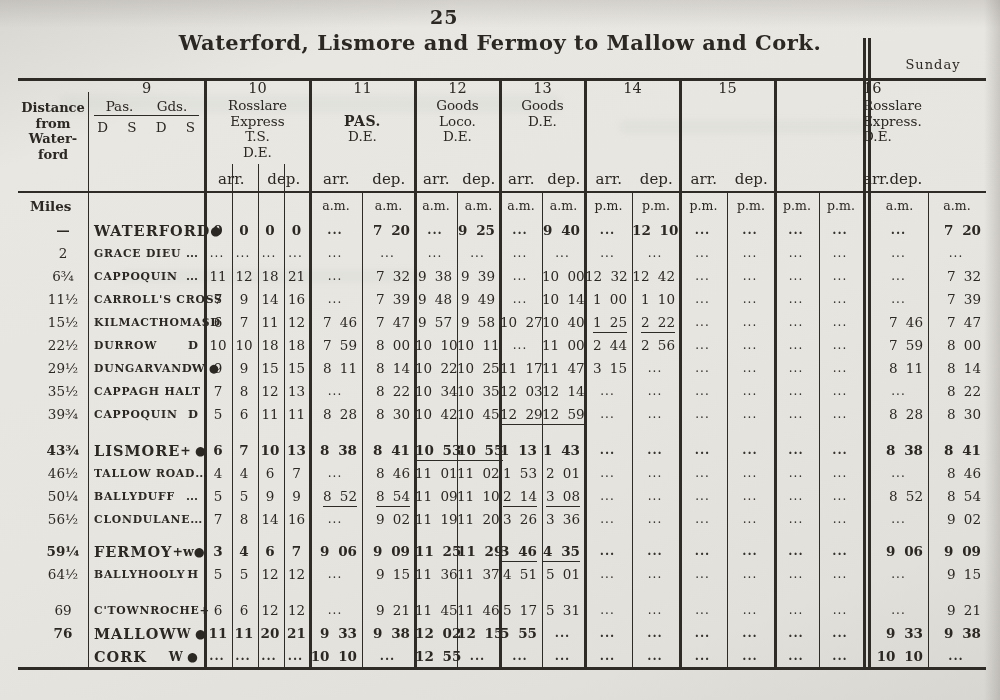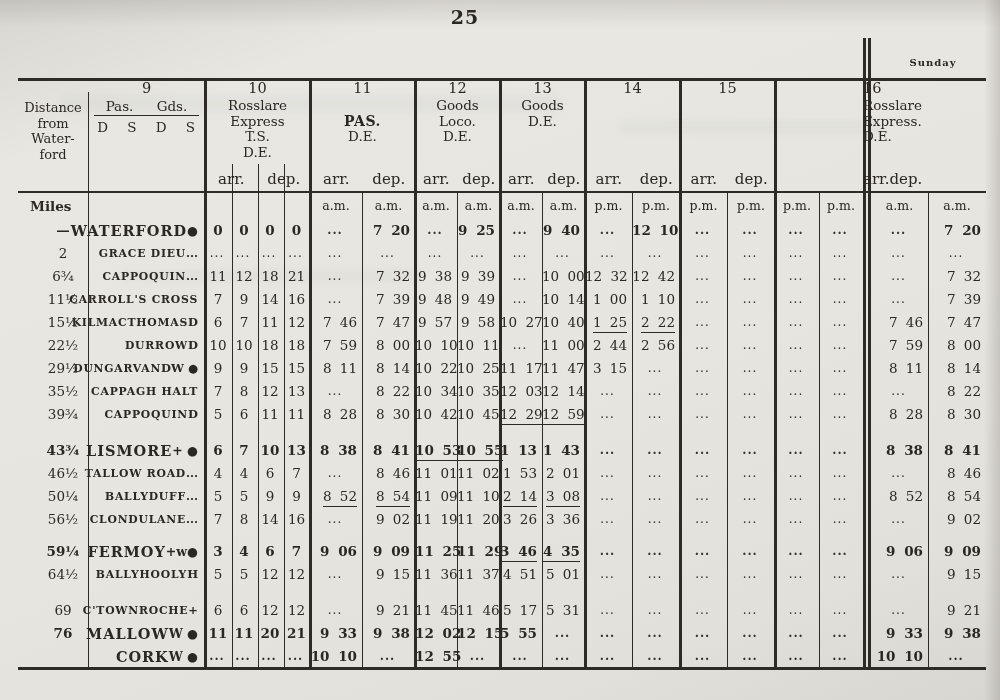--- a/index.html
+++ b/index.html
@@ -6,36 +6,36 @@
   html,body { margin:0; padding:0; width:1000px; height:700px; overflow:hidden;
     font-family:"DejaVu Serif", serif; }
   .page { position:relative; width:1000px; height:700px; color:#2b2723;
     background: linear-gradient(160deg,#d8d6d1 0%, #e9e7e2 16%, #e7e5e0 55%, #e2e0db 84%, #d8d6d1 100%); }
   .crease-top { position:absolute; top:0; left:0; width:100%; height:28px;
     background:linear-gradient(to bottom, rgba(110,105,98,0.18), transparent); }
   .edge-right { position:absolute; top:0; right:0; width:16px; height:100%;
     background:linear-gradient(to right, transparent, rgba(95,90,84,0.22)); }
   .ghost { position:absolute; background:rgba(105,130,140,0.05); filter:blur(3px); border-radius:4px; }
 
-  .pageno { position:absolute; top:6px; left:430px; width:70px; text-align:center;
+  .pageno { position:absolute; top:6px; left:430px; width:70px; text-align:left;
     font-size:19px; font-weight:700; letter-spacing:1px; }
   .title { position:absolute; top:30px; left:0; width:1000px; text-align:center;
     font-size:21px; font-weight:700; letter-spacing:0.5px; }
   .weekdays { position:absolute; top:57px; left:420px; width:360px; text-align:center;
     font-size:15px; font-weight:700; letter-spacing:1.5px; }
   .sunday { position:absolute; top:57px; left:878px; width:110px; text-align:center;
-    font-size:10px; letter-spacing:1px;font-weight:bold; }
+    font-size:13px; letter-spacing:1px; }
 
   .tbl { position:absolute; left:18px; top:78px; width:968px; height:594px; }
   .vline, .hline { position:absolute; background:#2e2a26; }
 
   
   .hdr { position:absolute; top:0; left:0; width:968px; height:113px; display:grid;
     grid-template-columns:70px 117px 105px 105px 85px 85px 95px 95px 88px 8px 115px; }
-  .hmiles { padding-top:22px; text-align:center; font-size:13px; line-height:15.5px; }
+  .hmiles { padding-top:22px; text-align:center; font-size:13px; line-height:15.5px;font-weight:bold; }
   .hstation { display:flex; align-items:center; justify-content:center;
     font-size:15px; font-weight:700; letter-spacing:1.5px; }
   .hcol { display:flex; flex-direction:column; height:113px; text-align:center; }
   .hnum { font-size:14.5px; padding-top:2px; height:20px; }
   .hlines { flex:1; font-size:13.5px; line-height:15.5px; }
   .hlines .b { font-weight:700; font-size:14px; letter-spacing:0.5px; }
   .hpasgds { display:flex; justify-content:space-around; font-size:13.5px;
     border-bottom:1.2px solid #2e2a26; margin:0 6px; padding-bottom:1px; }
   .hds { display:flex; height:22px; align-items:center; font-size:13.5px; }
   .hds span { flex:1; }
@@ -43,21 +43,21 @@
   .harrdep span { flex:1; }
 
   
   .tbody { position:absolute; top:115px; left:0; width:968px; }
   .row { display:grid; height:23px; line-height:23px;
     grid-template-columns:70px 117px 26px 26px 26px 27px 52px 53px 42px 43px 42px 43px 47px 48px 47px 48px 44px 44px 8px 57px 58px; }
   .row.amrow { height:26px; line-height:26px; }
   .c { font-size:13.5px; white-space:nowrap; overflow:visible; }
   .cm { text-align:center; padding-left:20px; font-size:13.5px; }
   .miles-head { text-align:left !important; padding-left:12px; font-weight:600; }
-  .cs { display:flex; justify-content:flex-end; padding:0 7px 0 6px;margin-left:20px; }
+  .cs { display:flex; justify-content:space-between; padding:0 7px 0 6px; }
   .cs .nm { font-size:10.8px; letter-spacing:0.8px; font-weight:700; }
   .cs .mk { font-size:11.5px; font-weight:600; }
   .row.major .cs .nm { font-size:14.5px; letter-spacing:1px; font-weight:700; }
   .row.major .cs .mk { font-size:12.5px; font-weight:700; }
   .cn { text-align:center; }
   .ct { text-align:right; padding-right:5px; word-spacing:4px; }
   .ct.dots, .cn.dots { text-align:center; letter-spacing:1px; padding-right:2px; color:#35312c; font-size:12px; }
   .ct.ap { text-align:center; font-size:12.5px; padding-right:0; }
   .row.major .c { font-weight:700; }
   .ul { display:inline-block; border-bottom:1.7px solid #2e2a26; padding-bottom:0px; line-height:19px; }
@@ -66,20 +66,21 @@
 <body>
 
 <div class="page">
   <div class="crease-top"></div>
   <div class="edge-right"></div>
   <div class="ghost" style="left:60px;top:95px;width:500px;height:18px;"></div>
   <div class="ghost" style="left:620px;top:120px;width:260px;height:14px;"></div>
   <div class="ghost" style="left:120px;top:270px;width:300px;height:12px;"></div>
 
   <div class="pageno">25</div>
+  <div class="title">Waterford, Lismore and Fermoy to Mallow and Cork.</div>
   <div class="sunday">Sunday</div>
 
   <div class="tbl" id="tbl">
       <div class="vline" style="left: 70px; top: 14px; width: 1px; height: 577px;"></div>
       <div class="vline" style="left: 186px; top: 0px; width: 2.5px; height: 591px;"></div>
       <div class="vline" style="left: 214px; top: 86px; width: 1px; height: 505px;"></div>
       <div class="vline" style="left: 240px; top: 86px; width: 1px; height: 505px;"></div>
       <div class="vline" style="left: 266px; top: 86px; width: 1px; height: 505px;"></div>
       <div class="vline" style="left: 291px; top: 0px; width: 2.5px; height: 591px;"></div>
       <div class="vline" style="left: 344px; top: 113px; width: 1px; height: 478px;"></div>

